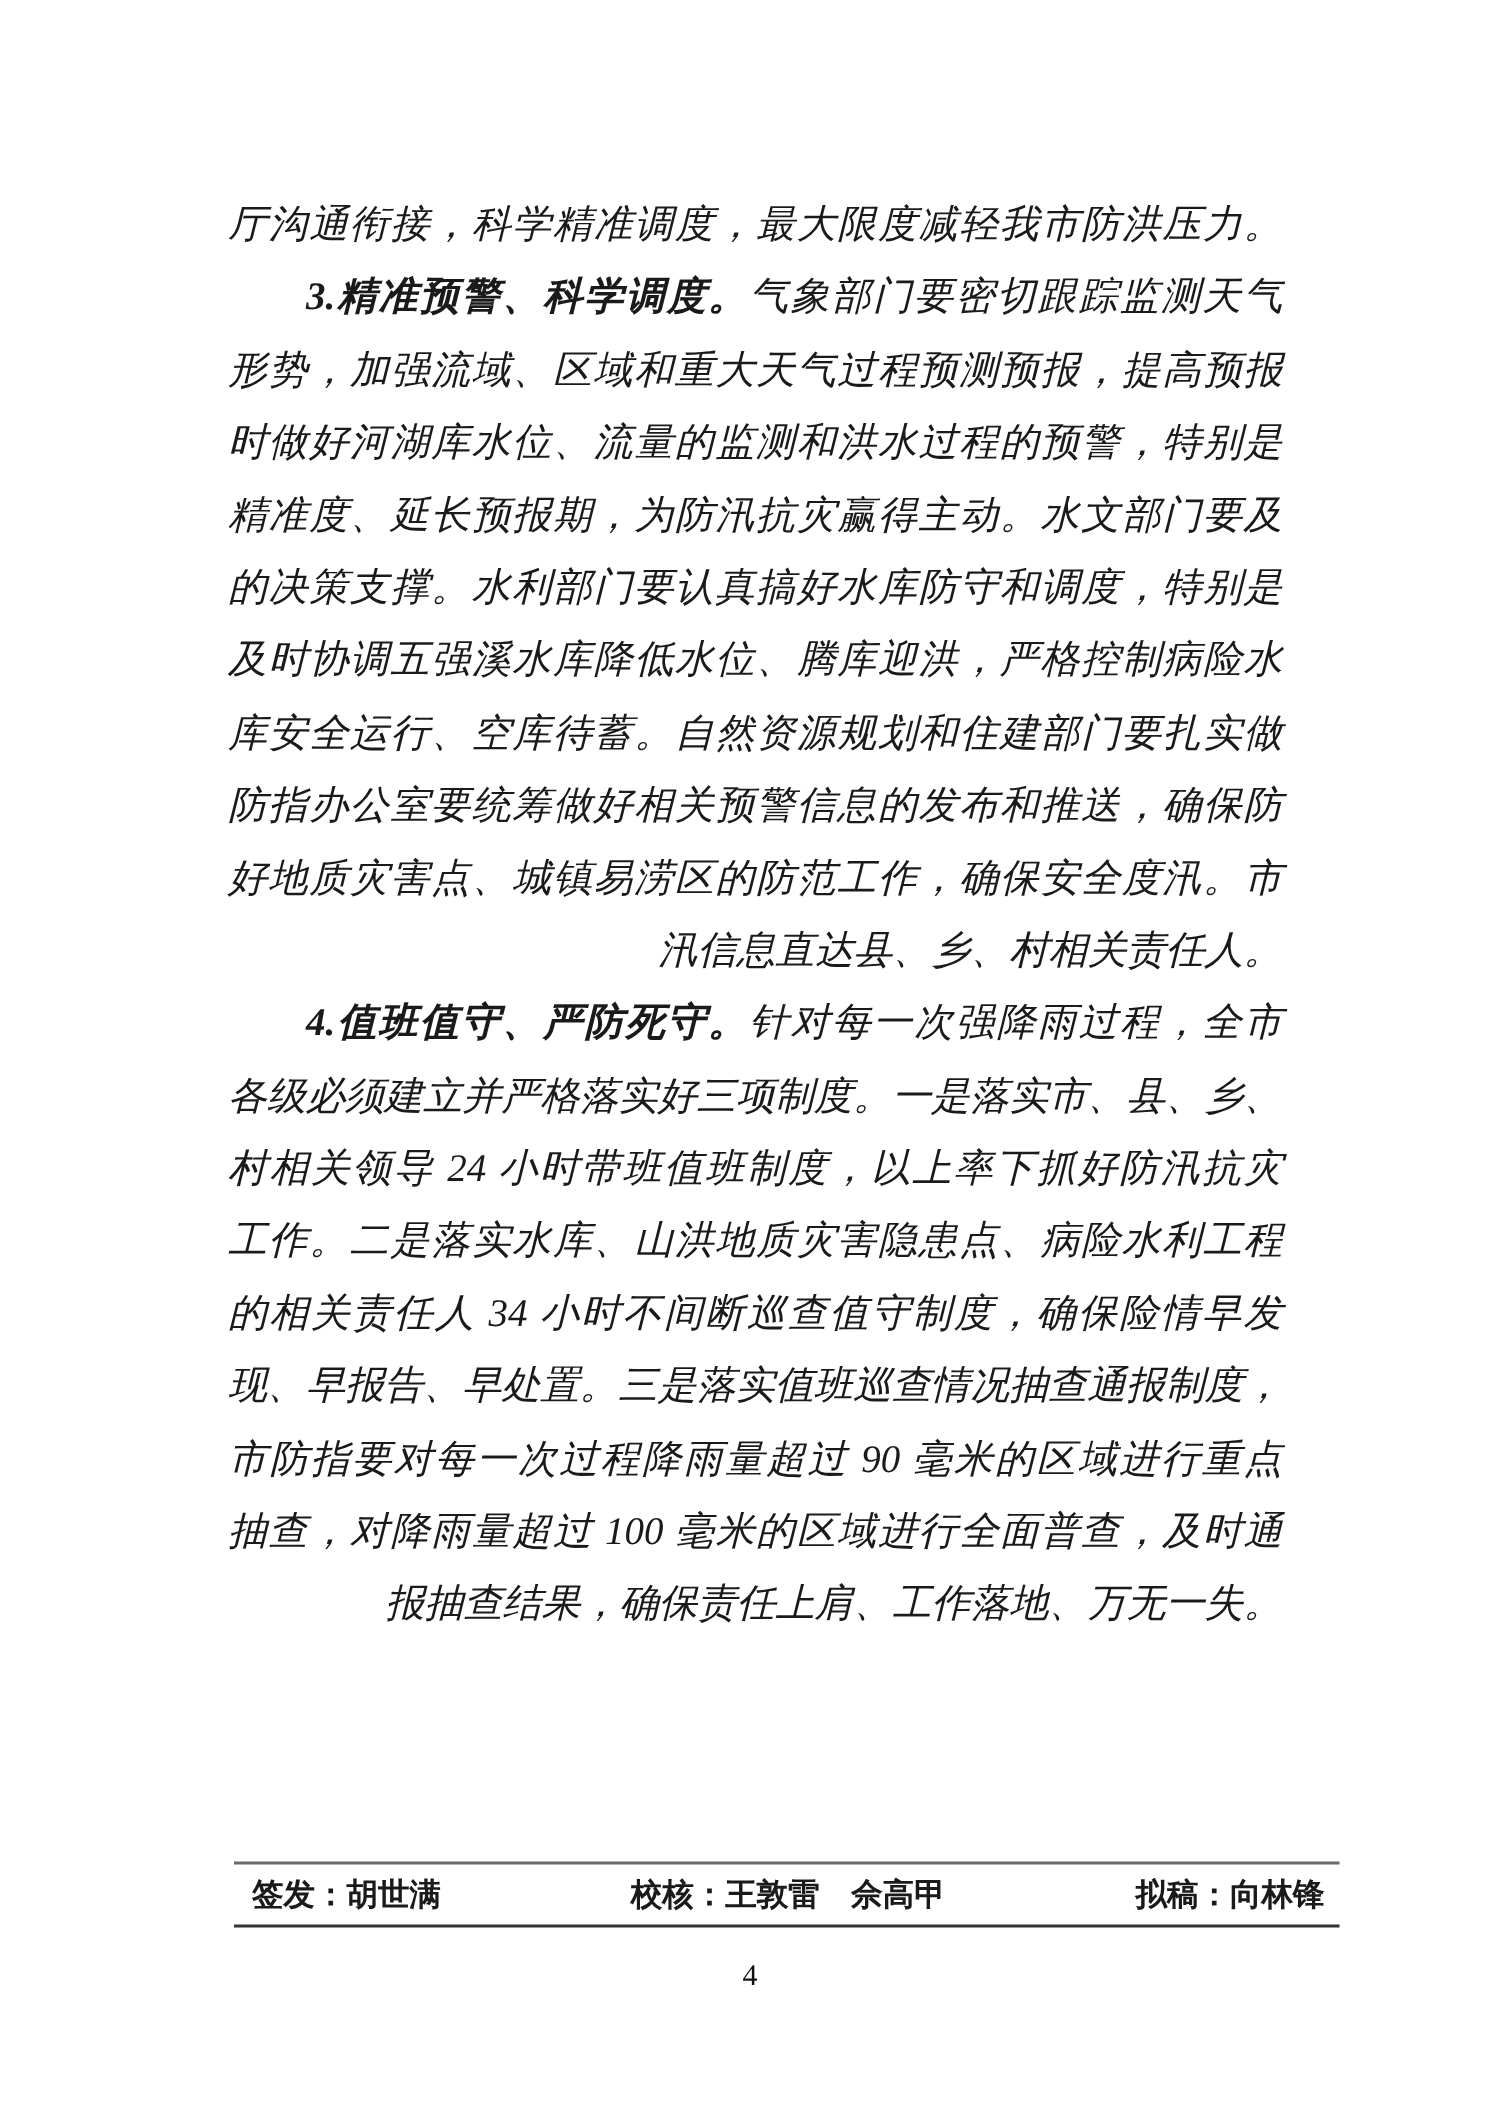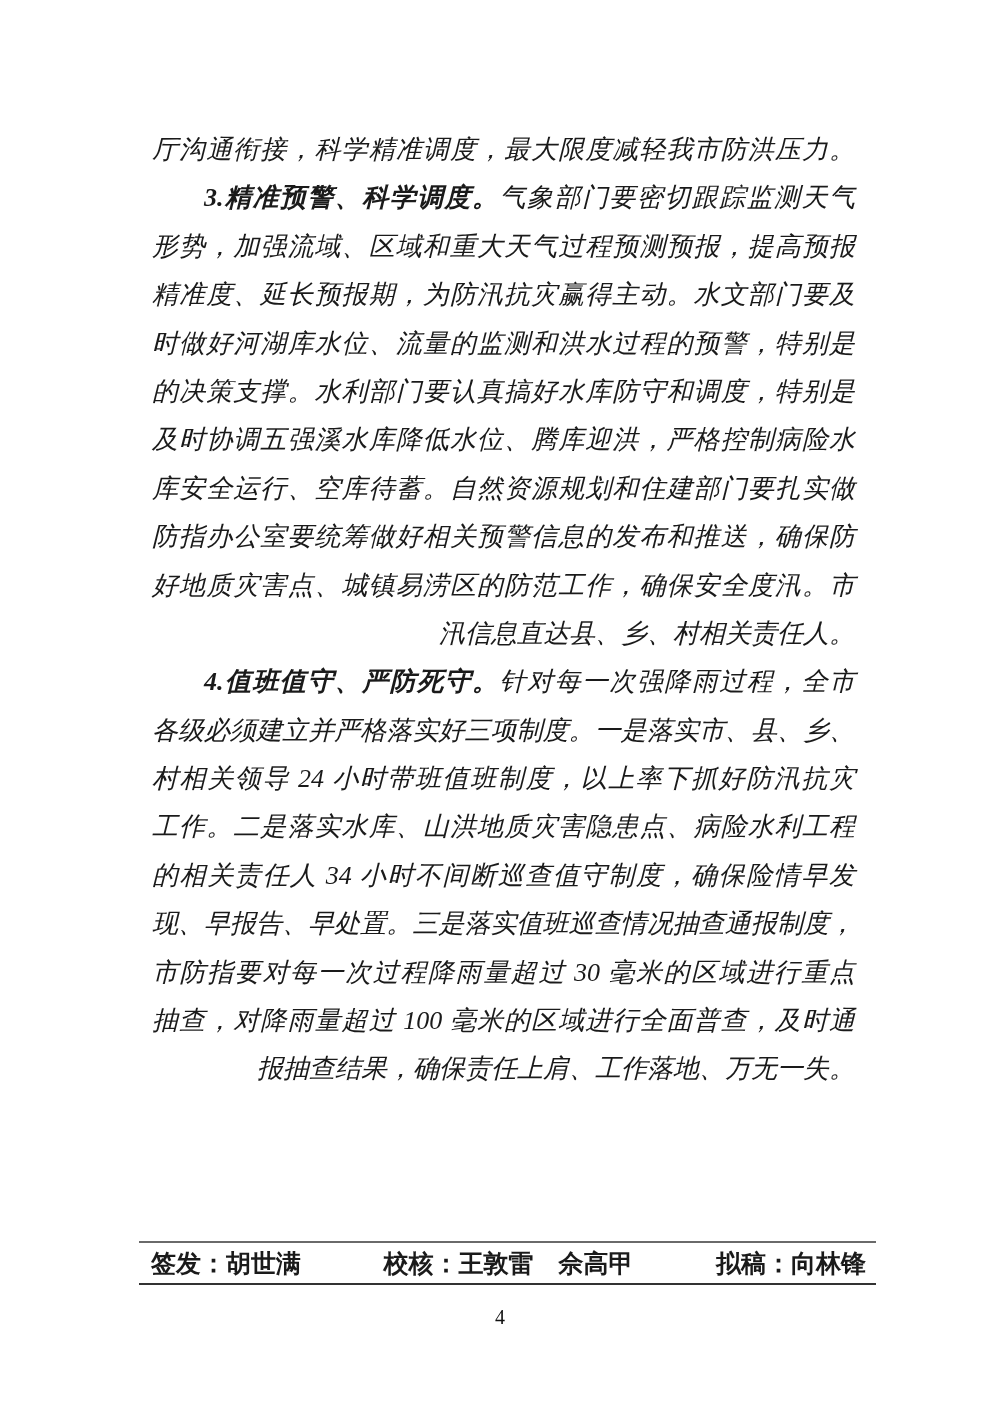--- a/index.html
+++ b/index.html
@@ -30,32 +30,32 @@
   .line.stretch {
     white-space: normal;
     text-align: justify;
     text-align-last: justify;
     text-justify: inter-character;
   }
   .line.indent { padding-left: 52px; }
   .lead { font-weight: bold; }
   .footer-bar {
     position: absolute;
-    left: 139px;
+    left: 156px;
     top: 1241px;
     width: 737px;
     height: 44px;
     box-sizing: border-box;
     border-top: 2px solid #6a6a6a;
     border-bottom: 2px solid #333333;
     display: flex;
     align-items: center;
     justify-content: space-between;
     padding: 0 10px 0 12px;
-    font-size: 25px;
+    font-size: 21px;
     font-weight: bold;
   }
   .footer-item { white-space: nowrap; }
   .page-num {
     position: absolute;
     top: 1306px;
     left: 0;
     width: 100%;
     text-align: center;
     font-size: 20px;
@@ -64,35 +64,35 @@
 </style>
 </head>
 <body>
 
 <div class="page">
 
   <div class="body-text">
     <div class="line stretch">厅沟通衔接，科学精准调度，最大限度减轻我市防洪压力。</div>
     <div class="line stretch indent"><span class="lead">3.精准预警、科学调度。</span><span>气象部门要密切跟踪监测天气</span></div>
     <div class="line stretch">形势，加强流域、区域和重大天气过程预测预报，提高预报</div>
+    <div class="line stretch">时做好河湖库水位、流量的监测和洪水过程的预警，特别是</div>
     <div class="line stretch">精准度、延长预报期，为防汛抗灾赢得主动。水文部门要及</div>
-    <div class="line stretch">时做好河湖库水位、流量的监测和洪水过程的预警，特别是</div>
     <div class="line stretch">的决策支撑。水利部门要认真搞好水库防守和调度，特别是</div>
     <div class="line stretch">及时协调五强溪水库降低水位、腾库迎洪，严格控制病险水</div>
     <div class="line stretch">库安全运行、空库待蓄。自然资源规划和住建部门要扎实做</div>
     <div class="line stretch">防指办公室要统筹做好相关预警信息的发布和推送，确保防</div>
     <div class="line stretch">好地质灾害点、城镇易涝区的防范工作，确保安全度汛。市</div>
     <div class="line">汛信息直达县、乡、村相关责任人。</div>
     <div class="line stretch indent"><span class="lead">4.值班值守、严防死守。</span><span>针对每一次强降雨过程，全市</span></div>
     <div class="line stretch">各级必须建立并严格落实好三项制度。一是落实市、县、乡、</div>
     <div class="line stretch">村相关领导 24 小时带班值班制度，以上率下抓好防汛抗灾</div>
     <div class="line stretch">工作。二是落实水库、山洪地质灾害隐患点、病险水利工程</div>
     <div class="line stretch">的相关责任人 34 小时不间断巡查值守制度，确保险情早发</div>
     <div class="line stretch">现、早报告、早处置。三是落实值班巡查情况抽查通报制度，</div>
-    <div class="line stretch">市防指要对每一次过程降雨量超过 30 毫米的区域进行重点</div>
+    <div class="line stretch">市防指要对每一次过程降雨量超过 90 毫米的区域进行重点</div>
     <div class="line stretch">抽查，对降雨量超过 100 毫米的区域进行全面普查，及时通</div>
     <div class="line">报抽查结果，确保责任上肩、工作落地、万无一失。</div>
   </div>
 
   <div class="footer-bar">
     <span class="footer-item"><span>签发：</span><span>胡世满</span></span>
     <span class="footer-item"><span>校核：</span><span>王敦雷　佘高甲</span></span>
     <span class="footer-item"><span>拟稿：</span><span>向林锋</span></span>
   </div>
 

